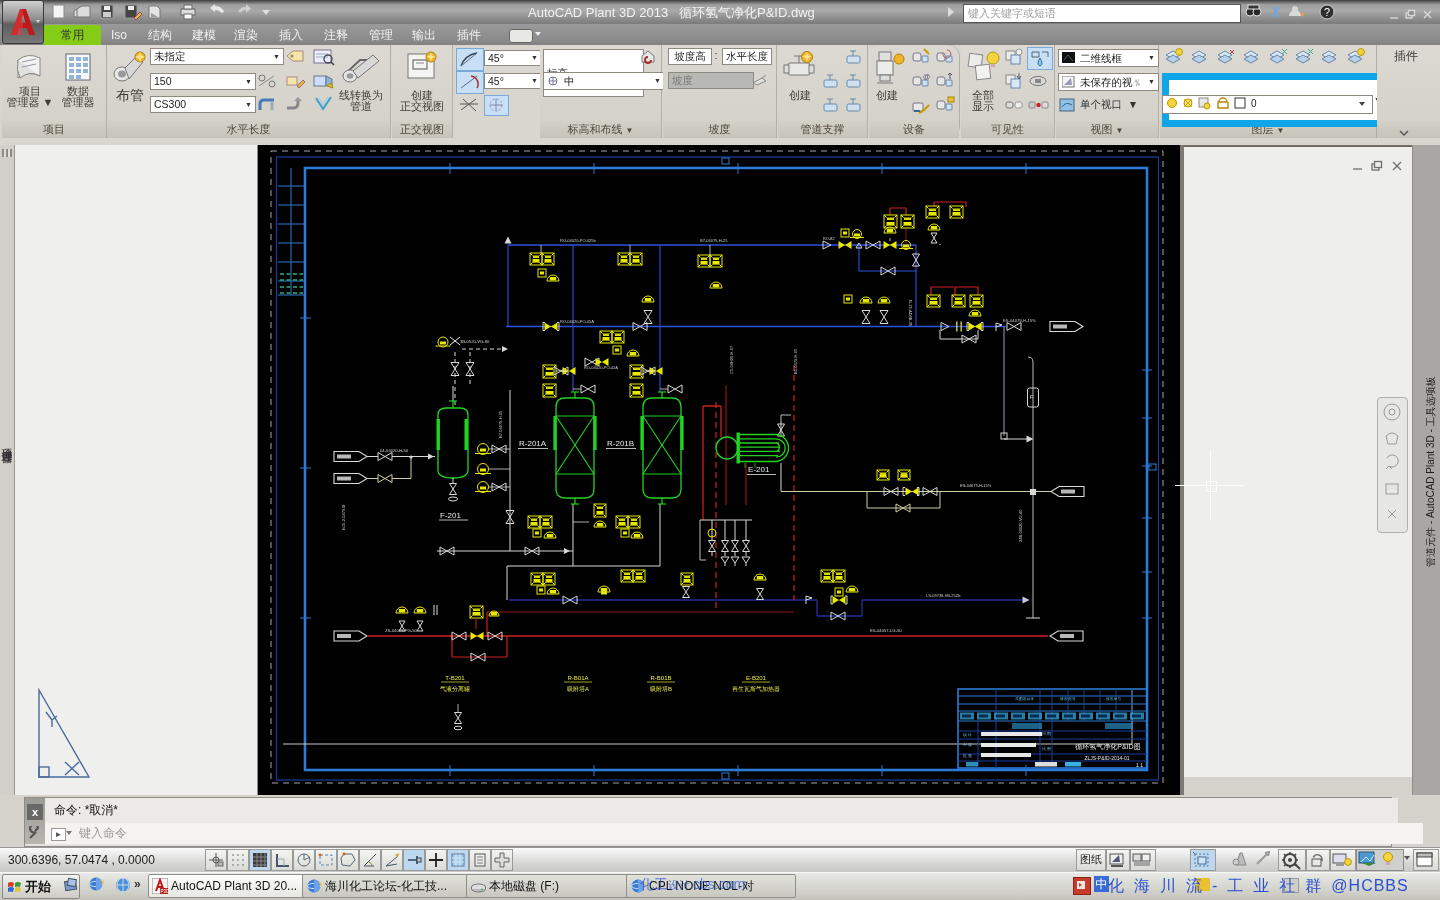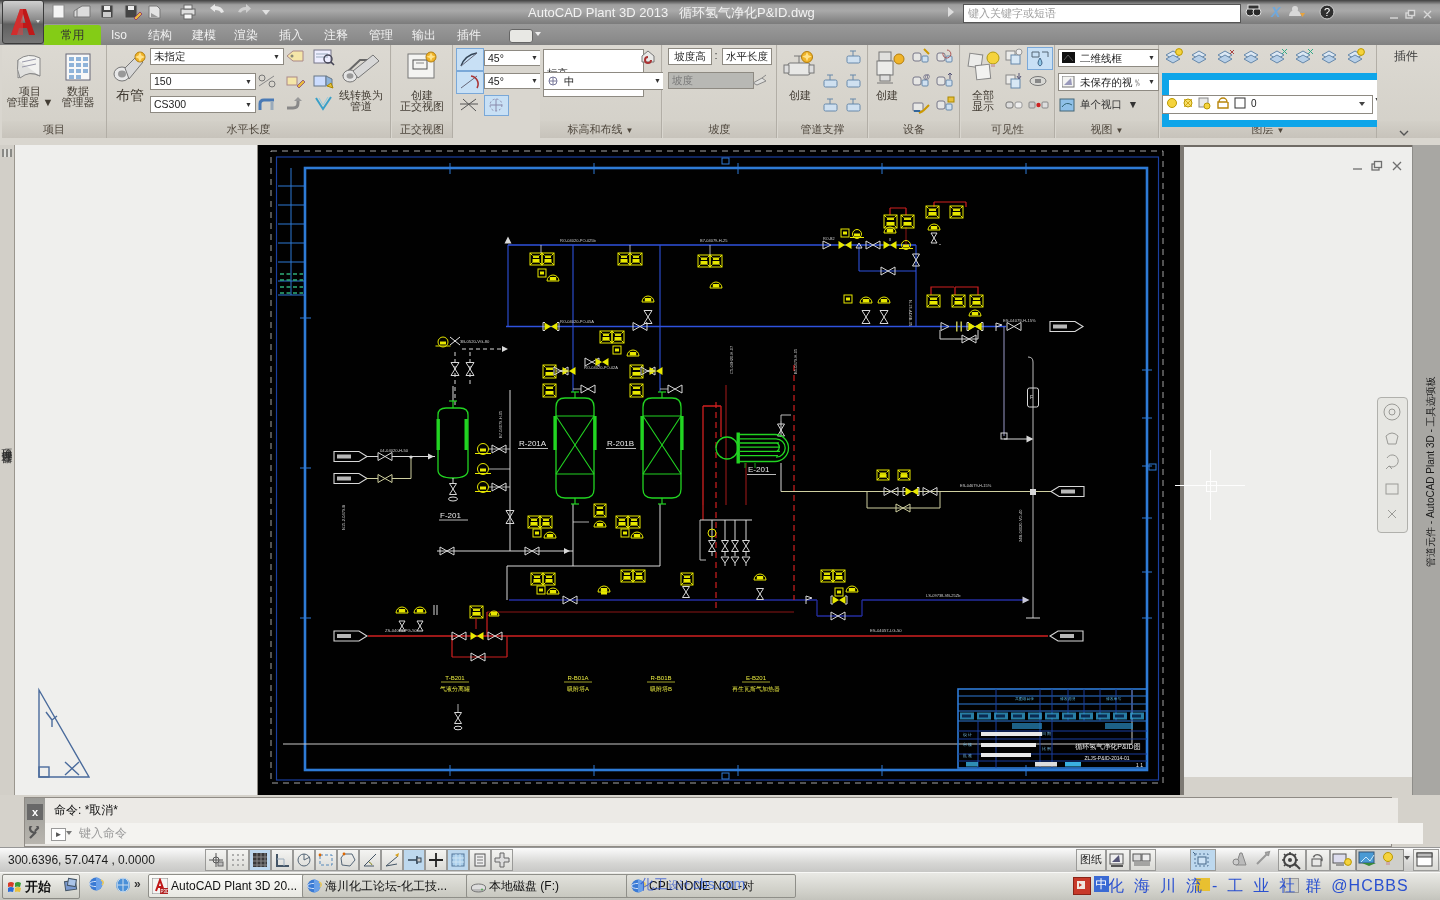--- a/index.html
+++ b/index.html
@@ -289,21 +289,21 @@
           <path d="M10 9 l0 -5 m-3 0 l6 0" stroke="#68a"></path>
         </svg></div>
 <div class="ab" style="left:820px;top:50px;width:23px;height:20px;"><svg width="22" height="20">
           <rect x="4" y="9" width="13" height="7" rx="1.5" fill="#cfe0f0" stroke="#68a"></rect>
           <path d="M10 9 l0 -5 m-3 0 l6 0" stroke="#68a"></path>
         </svg></div>
 <div class="ab" style="left:843px;top:50px;width:23px;height:20px;"><svg width="22" height="20">
           <rect x="4" y="9" width="13" height="7" rx="1.5" fill="#cfe0f0" stroke="#68a"></rect>
           <path d="M10 9 l0 -5 m-3 0 l6 0" stroke="#68a"></path>
         </svg></div>
-<div class="ab panel" style="left:869px;width:90px;">
+<div class="ab panel" style="left:869px;width:90px;border-radius:12px;">
         <div class="ab plabel">设备</div>
       </div>
 <div class="ab" style="left:875px;top:4px;width:20px;height:38px;"><svg width="20" height="38">
           <rect x="4" y="3" width="12" height="9" fill="#e0e0de" stroke="#777"></rect>
           <rect x="2" y="12" width="16" height="14" fill="#ececea" stroke="#777"></rect>
           <rect x="5" y="26" width="10" height="6" fill="#ddd" stroke="#777"></rect>
           <path d="M2 34 l16 0" stroke="#777"></path>
         </svg></div>
 <div class="ab" style="left:893px;top:6px;width:12px;height:12px;"><svg width="12" height="12">
           <circle cx="6" cy="6" r="5" fill="#f0b429" stroke="#b27d0e"></circle>

